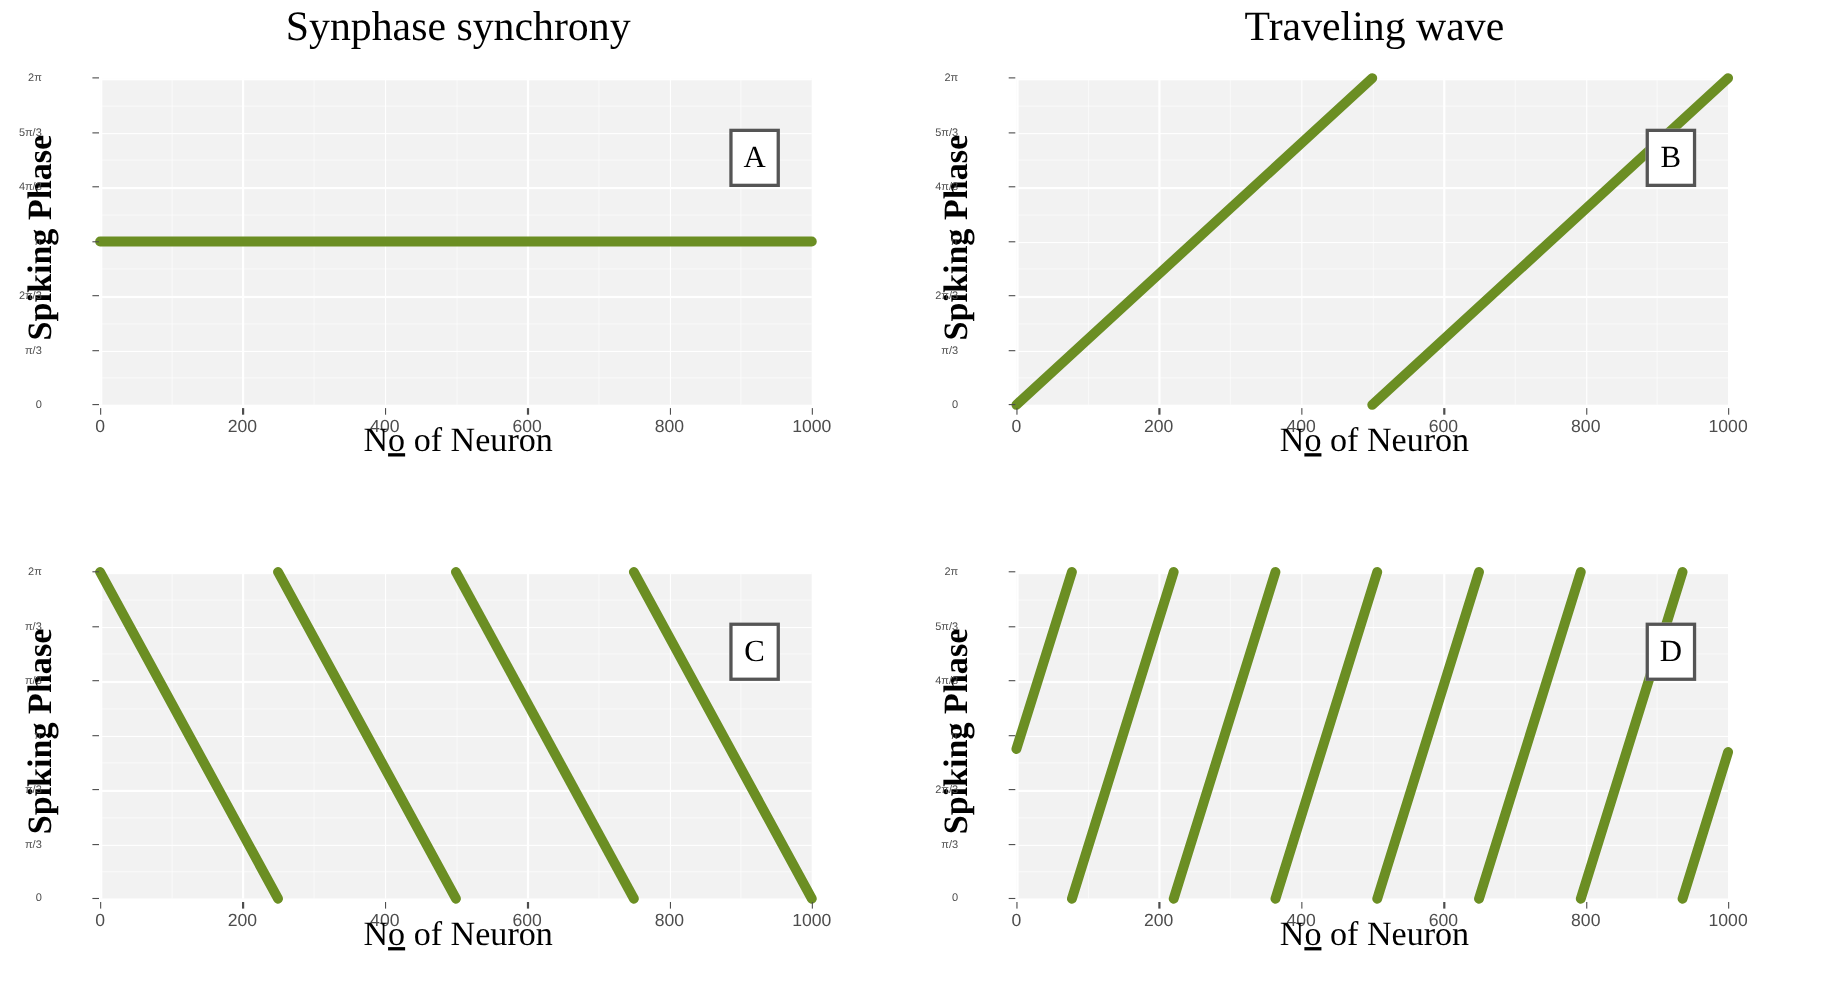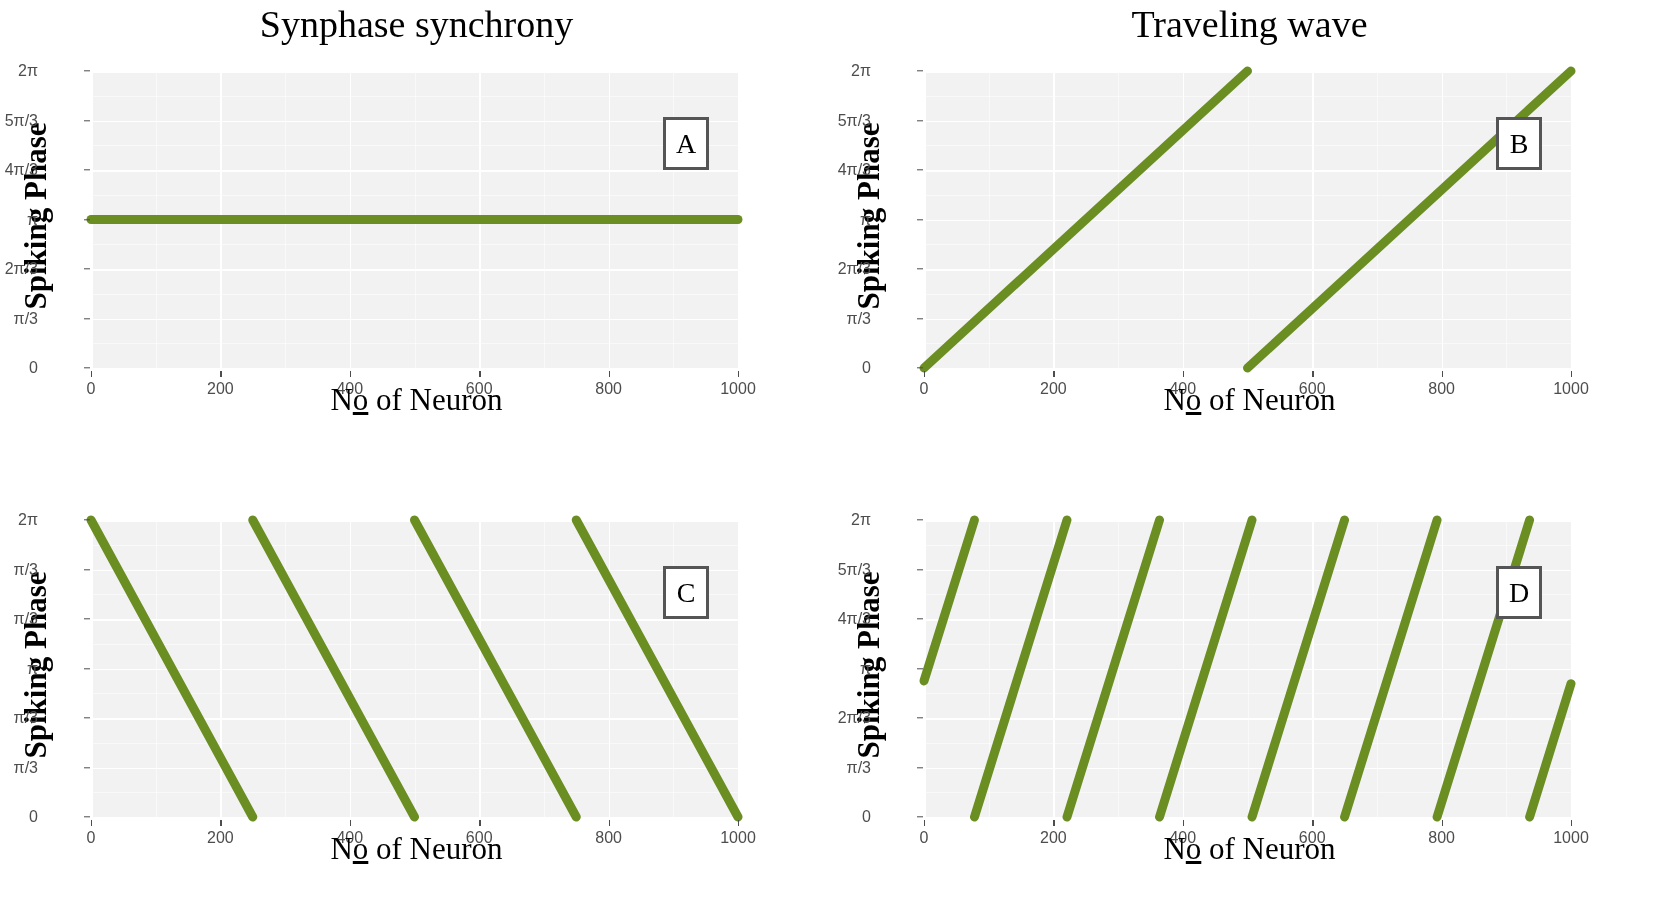--- a/index.html
+++ b/index.html
@@ -12,21 +12,21 @@
   .xlab .num{text-decoration:underline;}
   .plotwrap{position:absolute;left:91px;top:71px;width:647px;height:297px;}
   .plotbg{position:absolute;inset:0;background:#f2f2f2;}
   .gl{position:absolute;background:#ffffff;}
   .gl.h{left:0;width:100%;height:1.6px;}
   .gl.v{top:0;height:100%;width:1.6px;}
   .gl.minor{opacity:.55;}
   svg.series{position:absolute;left:0;top:0;width:647px;height:297px;overflow:visible;}
   .ytickwrap{position:absolute;left:0;top:0;width:91px;height:0;}
   .ytdash{position:absolute;left:84px;top:50%;width:6px;height:1.4px;background:#4d4d4d;transform:translateY(-50%);}
-  .ytxt{position:absolute;right:53px;top:50%;transform:translateY(-50%);font-family:"Liberation Sans",sans-serif;font-size:16px;color:#4d4d4d;white-space:nowrap;}
+  .ytxt{position:absolute;right:53px;top:50%;transform:translateY(-50%);font-family:"Liberation Sans",sans-serif;font-size:10px;color:#4d4d4d;white-space:nowrap;}
   .xtickwrap{position:absolute;top:368px;width:0;height:0;}
   .xtdash{position:absolute;left:0;top:3px;width:1.4px;height:6px;background:#4d4d4d;}
   .xtxt{position:absolute;left:0;top:12px;transform:translateX(-50%);font-family:"Liberation Sans",sans-serif;font-size:16px;color:#4d4d4d;white-space:nowrap;}
   .tagbox{position:absolute;background:#ffffff;border:3px solid #555555;display:flex;align-items:center;justify-content:center;font-family:"Liberation Serif",serif;font-size:28px;color:#000;}
 </style>
 </head>
 <body>
 
 <div class="grid">
 

